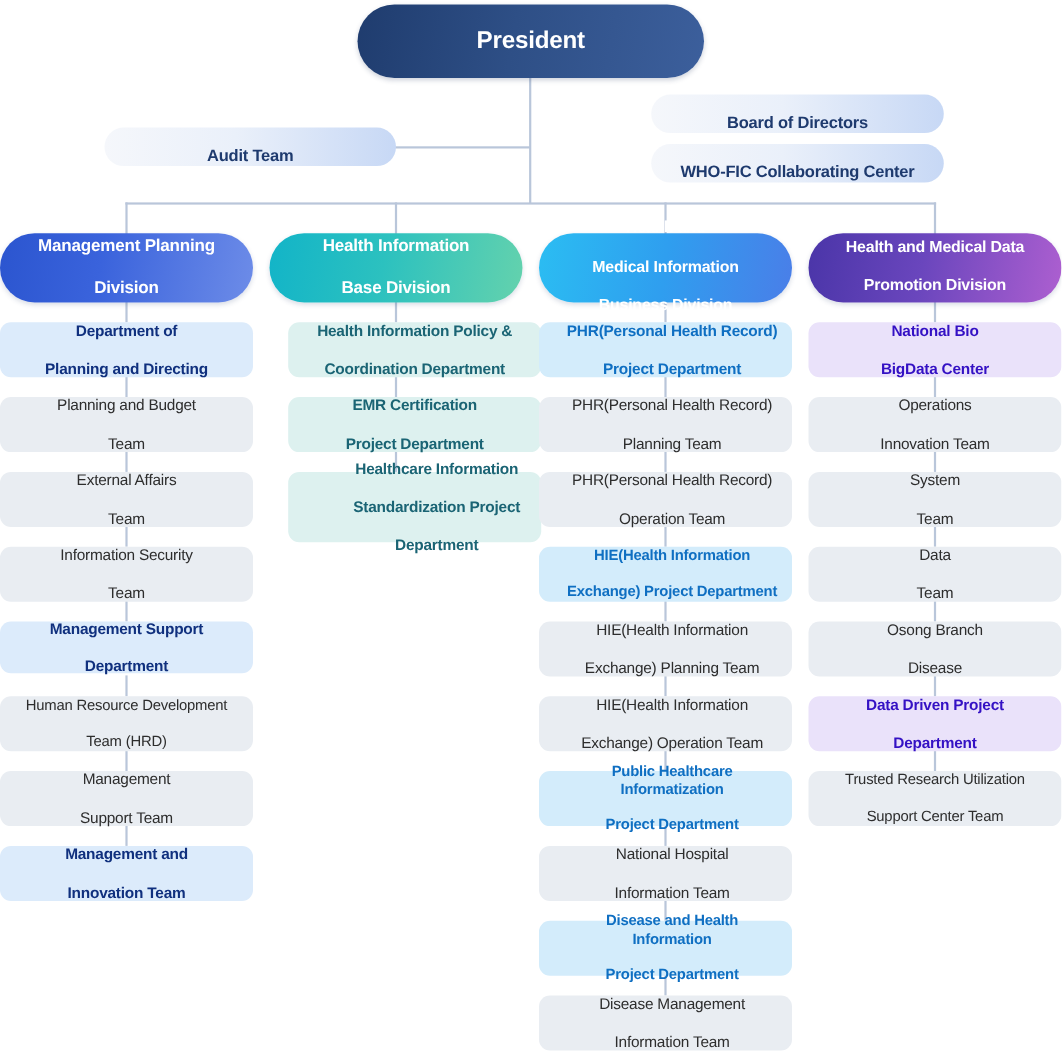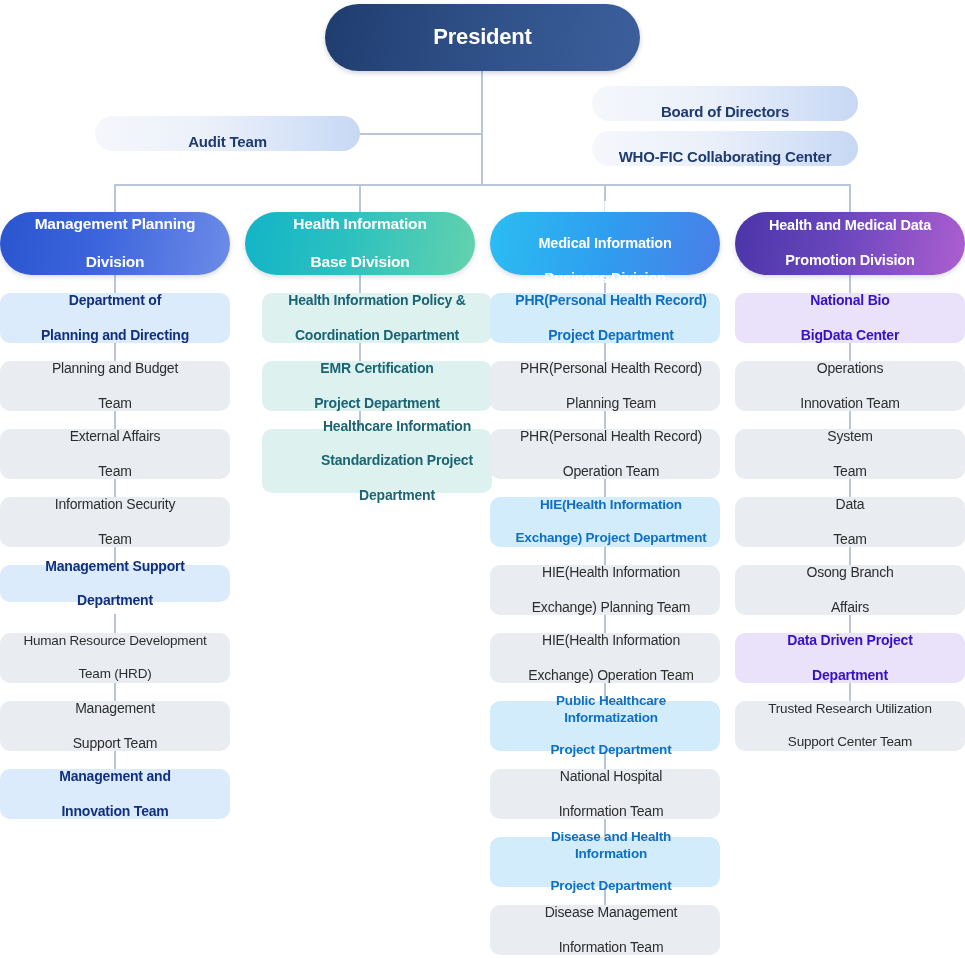--- a/index.html
+++ b/index.html
@@ -197,21 +197,21 @@
       <span>External Affairs</span><br>
       <span>Team</span>
     </span>
   </div>
   <div class="node item team col-1" style="top:497px; height:50px;">
     <span>
       <span>Information Security</span><br>
       <span>Team</span>
     </span>
   </div>
-  <div class="node item dept-c1 col-1" style="top:565px; height:37px;text-align:center;">
+  <div class="node item dept-c1 col-1" style="top:565px; height:47px;text-align:center;">
     <span>
       <span>Management Support</span><br>
       <span>Department</span>
     </span>
   </div>
   <div class="node item team col-1" style="top:633px; height:50px;">
     <span style="font-size:13.5px;">
       <span>Human Resource Development</span><br>
       <span>Team (HRD)</span>
     </span>
@@ -330,21 +330,21 @@
   </div>
   <div class="node item team col-4" style="top:497px; height:50px;">
     <span>
       <span>Data</span><br>
       <span>Team</span>
     </span>
   </div>
   <div class="node item team col-4" style="top:565px; height:50px;">
     <span>
       <span>Osong Branch</span><br>
-      <span>Affairs</span>
+      <span>Disease</span>
     </span>
   </div>
   <div class="node item dept-c4 col-4" style="top:633px; height:50px;">
     <span>
       <span>Data Driven Project</span><br>
       <span>Department</span>
     </span>
   </div>
   <div class="node item team col-4" style="top:701px; height:50px;">
     <span style="font-size:13.5px;">

